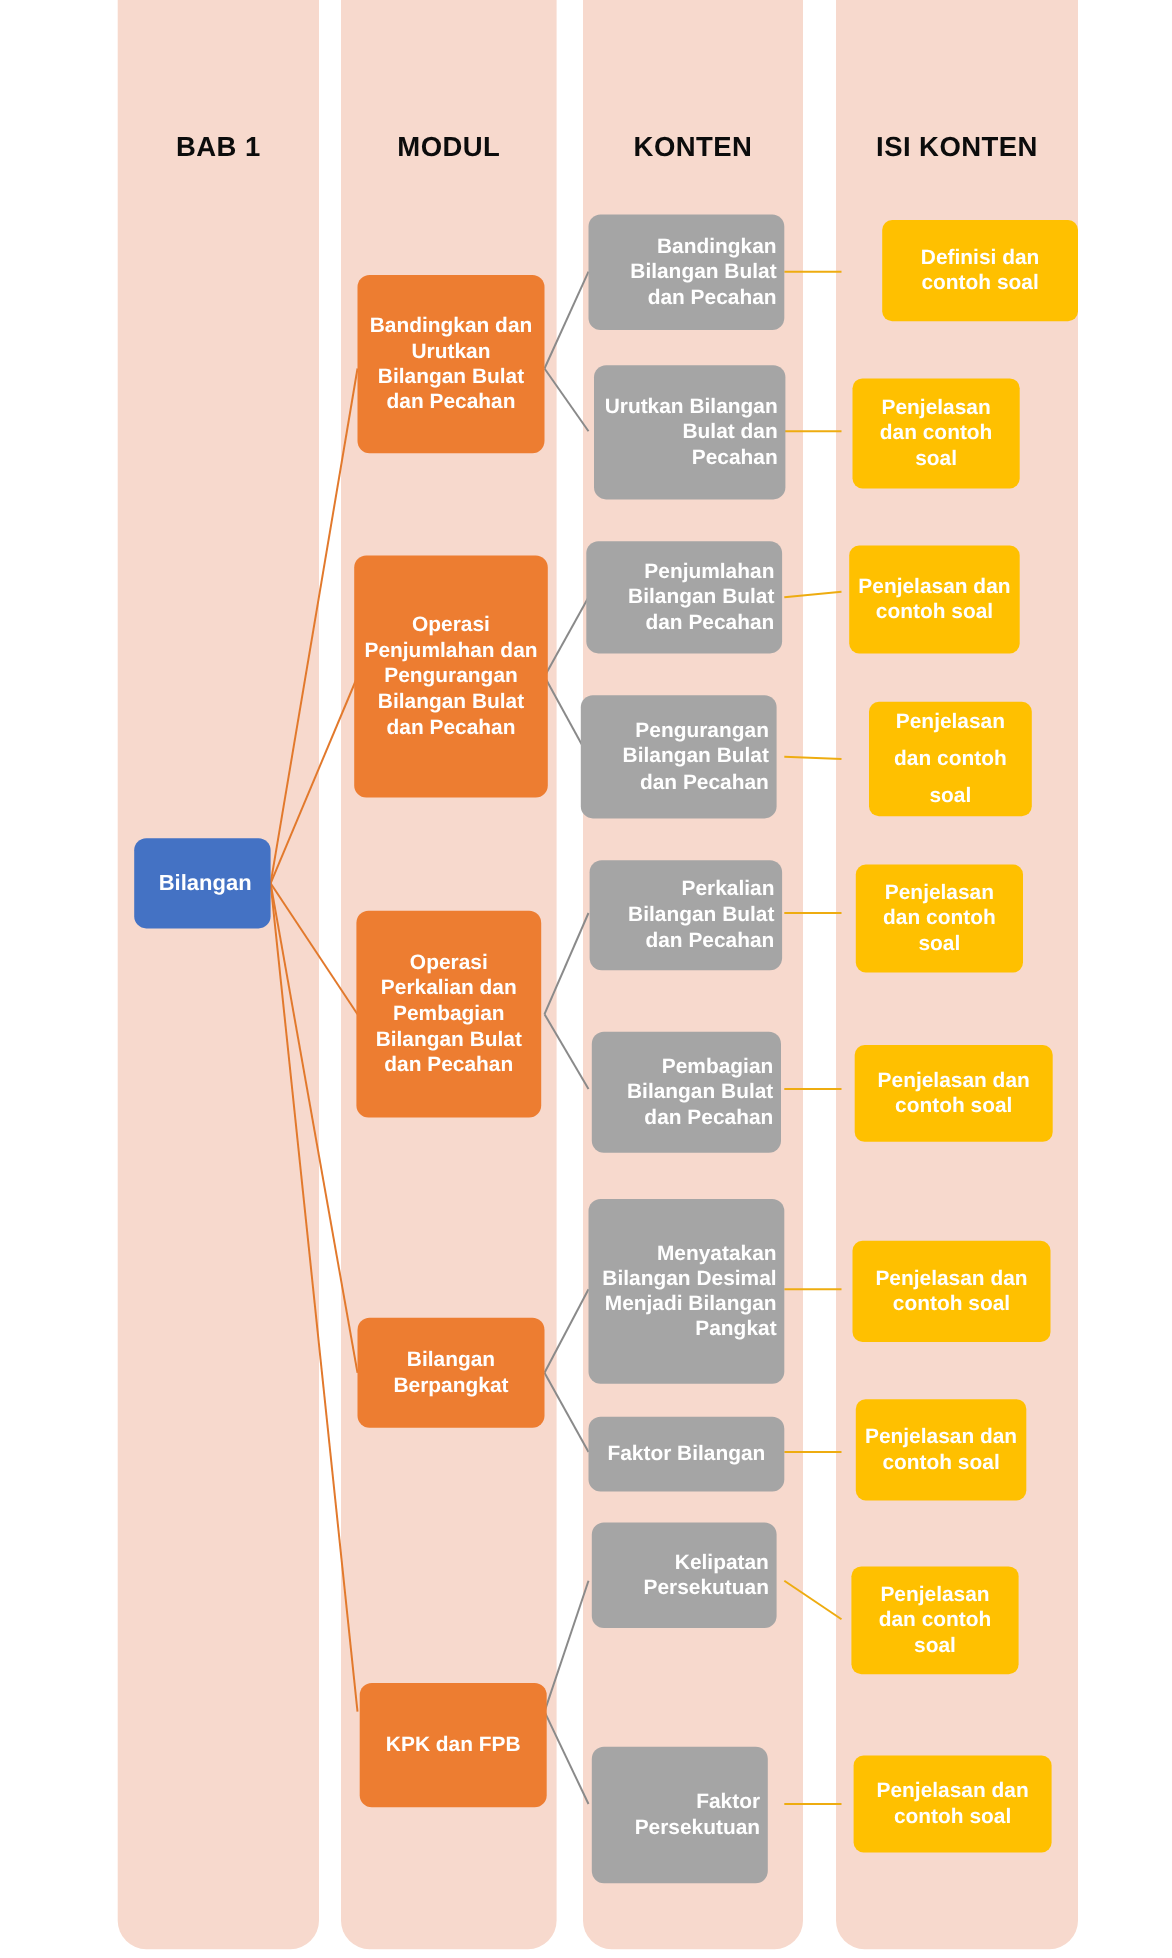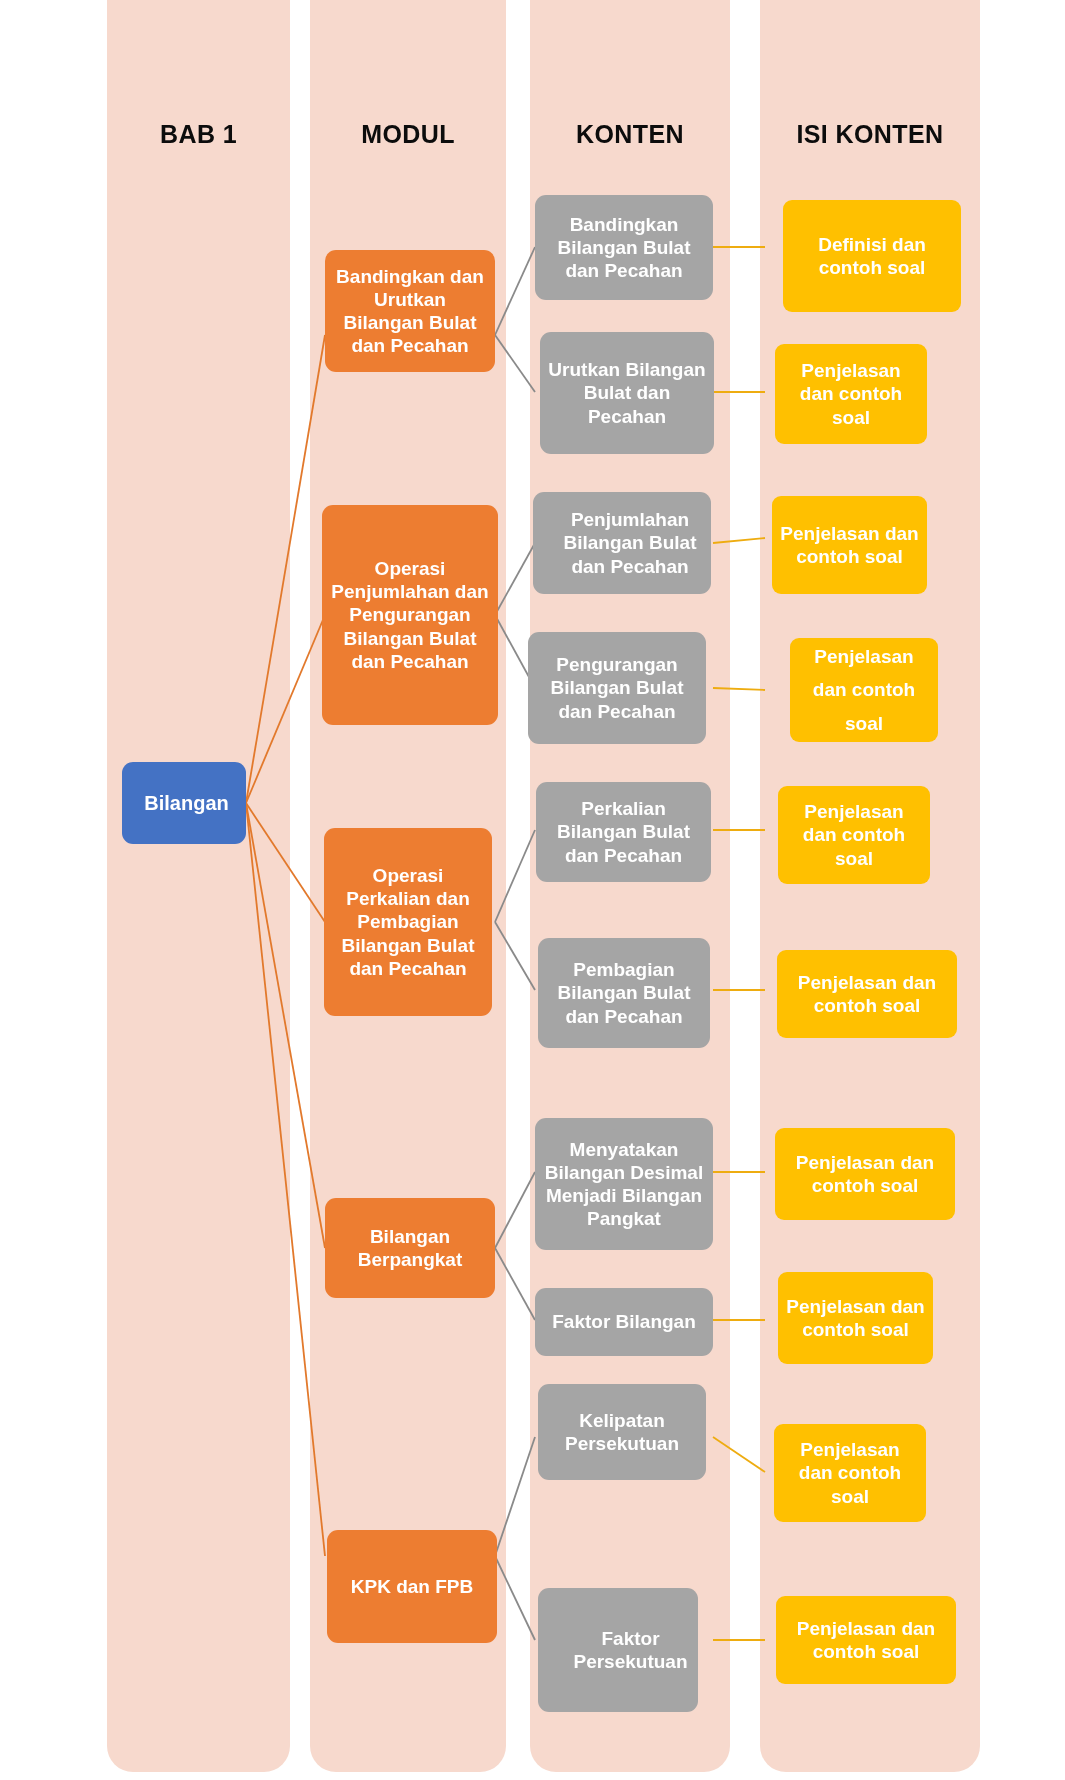--- a/index.html
+++ b/index.html
@@ -74,20 +74,21 @@
   }
   .node-modul{
     background:#ed7d31;
     font-size:19px;
     border-radius:11px;
   }
   .node-konten{
     background:#a5a5a5;
     font-size:19px;
     border-radius:11px;
+    text-align:right;
   }
   .node-isi{
     background:#ffc000;
     font-size:19px;
     border-radius:9px;
   }
   .node-isi.spaced{line-height:1.75;}
 </style>
 </head>
 <body>
@@ -130,38 +131,38 @@
     <path class="link-yellow" d="M713,830 L765,830"></path>
     <path class="link-yellow" d="M713,990 L765,990"></path>
     <path class="link-yellow" d="M713,1172 L765,1172"></path>
     <path class="link-yellow" d="M713,1320 L765,1320"></path>
     <path class="link-yellow" d="M713,1437 L765,1472"></path>
     <path class="link-yellow" d="M713,1640 L765,1640"></path>
   </svg>
 
   <div class="node node-root" style="left:122px;top:762px;width:124px;height:82px;padding-left:12px;">Bilangan</div>
 
-  <div class="node node-modul" style="left:325px;top:250px;width:170px;height:122px;">Bandingkan dan Urutkan Bilangan Bulat dan Pecahan</div>
+  <div class="node node-modul" style="left:325px;top:250px;width:170px;height:162px;">Bandingkan dan Urutkan Bilangan Bulat dan Pecahan</div>
   <div class="node node-modul" style="left:322px;top:505px;width:176px;height:220px;">Operasi Penjumlahan dan Pengurangan Bilangan Bulat dan Pecahan</div>
   <div class="node node-modul" style="left:324px;top:828px;width:168px;height:188px;">Operasi Perkalian dan Pembagian Bilangan Bulat dan Pecahan</div>
   <div class="node node-modul" style="left:325px;top:1198px;width:170px;height:100px;">Bilangan Berpangkat</div>
   <div class="node node-modul" style="left:327px;top:1530px;width:170px;height:113px;">KPK dan FPB</div>
 
   <div class="node node-konten" style="left:535px;top:195px;width:178px;height:105px;">Bandingkan Bilangan Bulat dan Pecahan</div>
   <div class="node node-konten" style="left:540px;top:332px;width:174px;height:122px;">Urutkan Bilangan Bulat dan Pecahan</div>
   <div class="node node-konten" style="left:533px;top:492px;width:178px;height:102px;padding-left:23px;">Penjumlahan Bilangan Bulat dan Pecahan</div>
   <div class="node node-konten" style="left:528px;top:632px;width:178px;height:112px;">Pengurangan Bilangan Bulat dan Pecahan</div>
   <div class="node node-konten" style="left:536px;top:782px;width:175px;height:100px;">Perkalian Bilangan Bulat dan Pecahan</div>
   <div class="node node-konten" style="left:538px;top:938px;width:172px;height:110px;">Pembagian Bilangan Bulat dan Pecahan</div>
-  <div class="node node-konten" style="left:535px;top:1090px;width:178px;height:132px;margin-top:28px;">Menyatakan Bilangan Desimal Menjadi Bilangan Pangkat</div>
+  <div class="node node-konten" style="left:535px;top:1090px;width:178px;height:168px;">Menyatakan Bilangan Desimal Menjadi Bilangan Pangkat</div>
   <div class="node node-konten" style="left:535px;top:1288px;width:178px;height:68px;">Faktor Bilangan</div>
   <div class="node node-konten" style="left:538px;top:1384px;width:168px;height:96px;">Kelipatan Persekutuan</div>
   <div class="node node-konten" style="left:538px;top:1588px;width:160px;height:124px;padding-left:32px;">Faktor Persekutuan</div>
 
-  <div class="node node-isi" style="left:783px;top:200px;width:178px;height:112px;">Definisi dan contoh soal</div>
+  <div class="node node-isi" style="left:802px;top:200px;width:178px;height:92px;">Definisi dan contoh soal</div>
   <div class="node node-isi" style="left:775px;top:344px;width:152px;height:100px;">Penjelasan dan contoh soal</div>
   <div class="node node-isi" style="left:772px;top:496px;width:155px;height:98px;">Penjelasan dan contoh soal</div>
   <div class="node node-isi spaced" style="left:790px;top:638px;width:148px;height:104px;">Penjelasan dan contoh soal</div>
   <div class="node node-isi" style="left:778px;top:786px;width:152px;height:98px;">Penjelasan dan contoh soal</div>
   <div class="node node-isi" style="left:777px;top:950px;width:180px;height:88px;">Penjelasan dan contoh soal</div>
   <div class="node node-isi" style="left:775px;top:1128px;width:180px;height:92px;">Penjelasan dan contoh soal</div>
   <div class="node node-isi" style="left:778px;top:1272px;width:155px;height:92px;">Penjelasan dan contoh soal</div>
   <div class="node node-isi" style="left:774px;top:1424px;width:152px;height:98px;">Penjelasan dan contoh soal</div>
   <div class="node node-isi" style="left:776px;top:1596px;width:180px;height:88px;">Penjelasan dan contoh soal</div>
 

